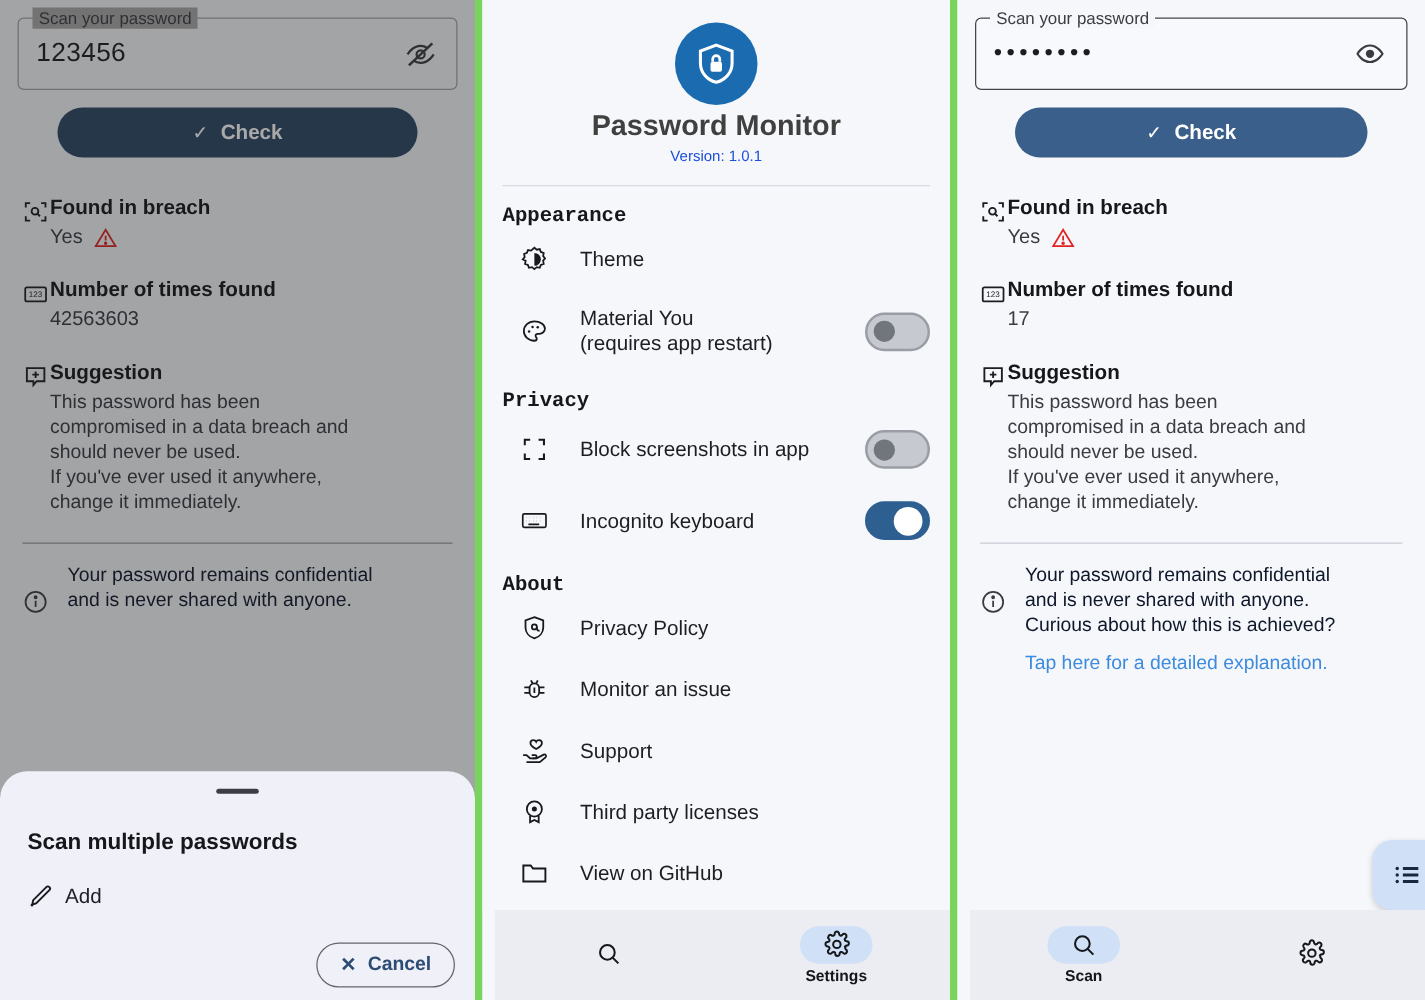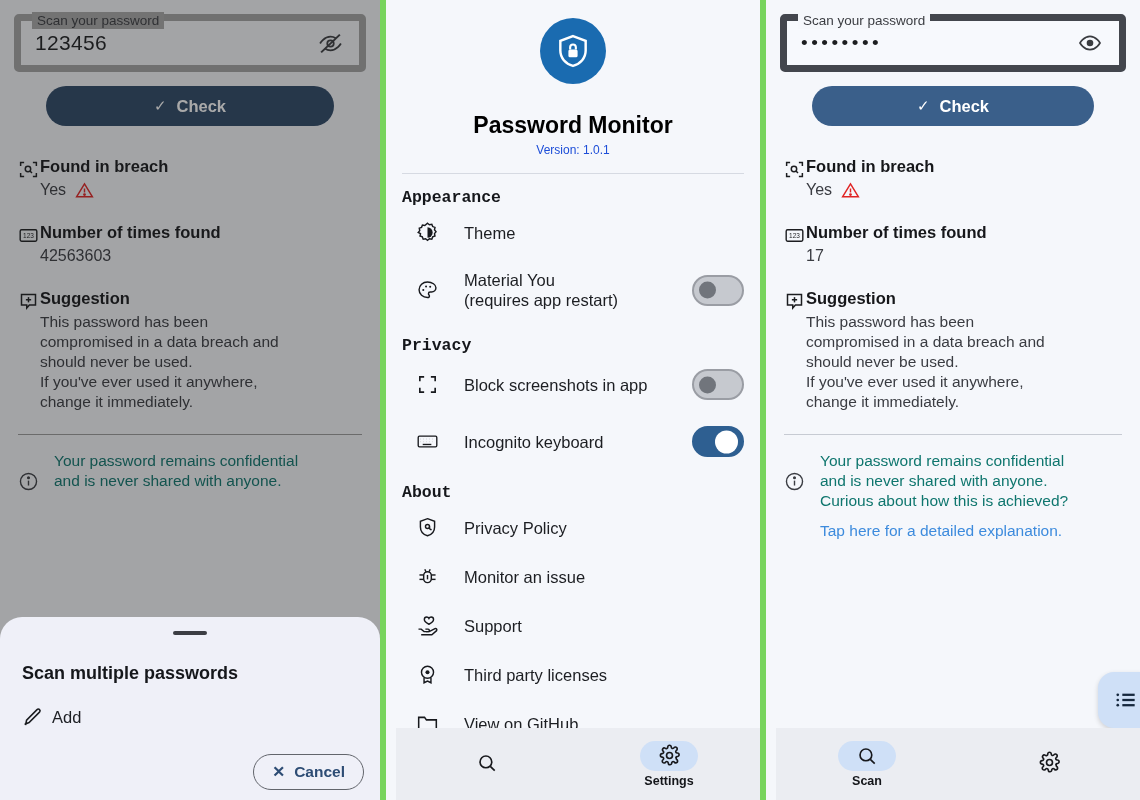--- a/index.html
+++ b/index.html
@@ -34,21 +34,21 @@
     position: absolute; inset: 0;
     background: rgba(30,30,30,0.38);
     z-index: 40;
   }
 
   
   .field-wrap { padding: 14px 14px 0 14px; }
   .outlined-field {
     position: relative;
     height: 58px;
-    border: 7px solid #a3a3a3;
+    border: 1px solid #a3a3a3;
     border-radius: 5px;
     display: flex; align-items: center;
     padding: 0 14px;
   }
   .panel-right .outlined-field { border-color: #43464d; background: #f7f9fd; }
   .field-legend {
     position: absolute; top: -9px; left: 11px;
     background: #a8a8a8;
     padding: 0 5px;
     font-size: 13.5px;
@@ -122,21 +122,21 @@
   }
   .panel-left .hr { background: #9b9b9b; }
 
   
   .note {
     display: flex; gap: 14px;
     padding: 16px 18px 0 18px;
   }
   .note-ico { width: 22px; flex: 0 0 22px; color: #3a3c42; padding-top: 20px; }
   .note-text {
-    font-size: 15.5px; color: #0f766e; line-height: 20px;
+    font-size: 15.5px; color: #0f172a; line-height: 20px;
     white-space: pre-line;
   }
   .note-link {
     display: block;
     margin-top: 10px;
     font-size: 15.5px;
     color: #3d8bdd;
     line-height: 20px;
     cursor: pointer;
   }
@@ -223,22 +223,22 @@
   .set-scroll { height: 728px; overflow: hidden; background: #f5f7fb; }
   .app-head { padding-top: 18px; text-align: center; }
   .app-logo {
     width: 66px; height: 66px; border-radius: 50%;
     background: #1a6bb0;
     margin: 0 auto;
     display: flex; align-items: center; justify-content: center;
   }
   .app-name {
     font-size: 23px; font-weight: bold;
-    color: #000000;
-    margin-top: 28px;
+    color: #404040;
+    margin-top: 3px;
   }
   .app-ver { font-size: 12px; color: #1d4ed8; margin-top: 4px; }
   .set-hr { height: 1px; background: #d6dae2; margin: 16px 16px 0 16px; }
   .set-group {
     font-size: 16.5px; font-weight: bold;
     color: #15171b;
     padding: 14px 16px 0 16px;
     font-family: Liberation Mono, monospace;
   }
   .set-row {

